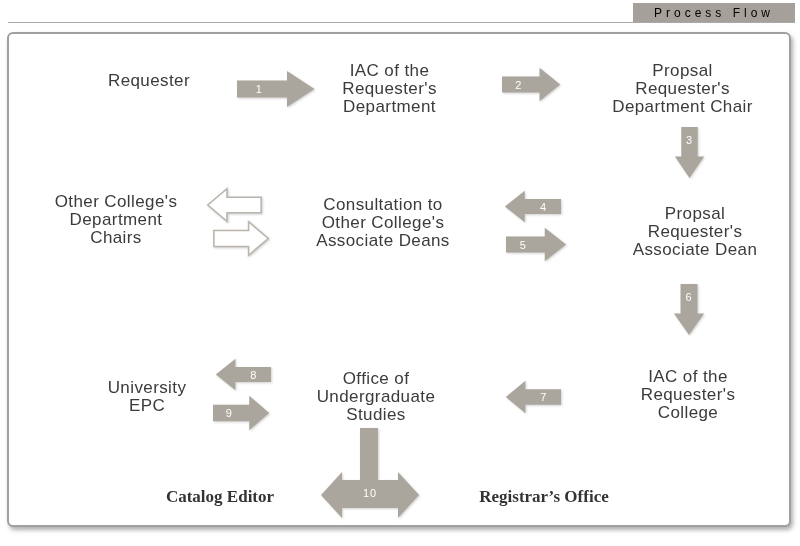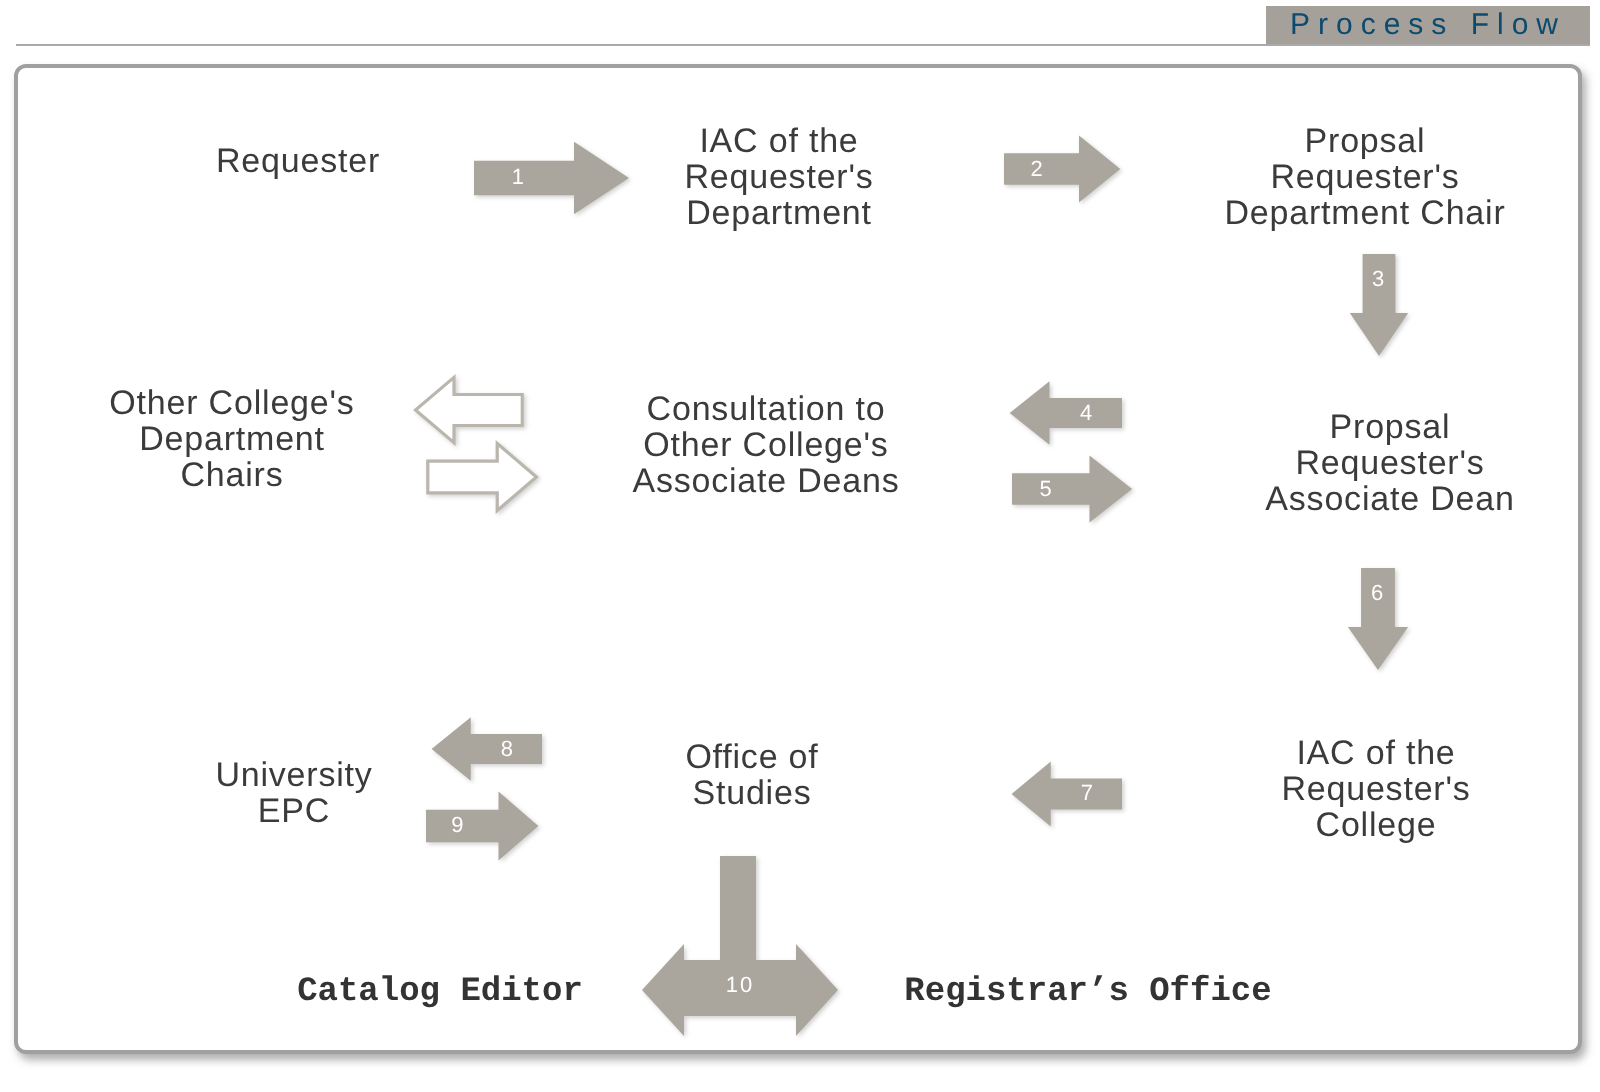--- a/index.html
+++ b/index.html
@@ -5,27 +5,27 @@
   :root{
     --arrow_fill:#aba69d; --arrow_outline:#bab6ae; --bar_bg:#a5a099;
     --text:#3b3b3b; --mono_text:#333333; --frame_border:#a0a0a0; --number_text:#ffffff;
   }
   html,body{margin:0;padding:0;background:#ffffff;}
   .page{position:relative;width:800px;height:546px;background:#fff;overflow:hidden;
         font-family:"Liberation Sans",sans-serif;}
   .top-rule{position:absolute;left:8px;top:22px;width:787px;height:1px;background:#a9a9a9;}
   .title-bar{position:absolute;left:633px;top:3px;width:162px;height:19px;background:var(--bar_bg);
         display:flex;align-items:center;justify-content:center;}
-  .title-bar span{color:#0c4a6e;font-size:15px;letter-spacing:4px;white-space:nowrap;}
+  .title-bar span{color:#000000;font-size:12px;letter-spacing:4px;white-space:nowrap;}
   .frame{position:absolute;left:7px;top:32px;width:780px;height:491px;background:#fff;
         border:2px solid var(--frame_border);border-radius:6px;
         box-shadow:2px 3px 4px rgba(110,110,110,.55);}
   .node{position:absolute;text-align:center;color:var(--text);font-size:17px;line-height:18px;
         letter-spacing:.4px;white-space:nowrap;}
-  .mono-label{position:absolute;text-align:center;font-family:Liberation Mono, monospace;
+  .mono-label{position:absolute;text-align:center;font-family:Liberation Serif, serif;
         font-size:17px;font-weight:700;color:var(--mono_text);white-space:nowrap;}
   .arrow{position:absolute;}
   .arrow svg{display:block;width:100%;height:100%;filter:drop-shadow(1px 1.5px 1px rgba(0,0,0,.18));}
   .arrow.filled polygon{fill:var(--arrow_fill);}
   .arrow.hollow polygon{fill:#ffffff;stroke:var(--arrow_outline);stroke-width:1.8;}
   .num{position:absolute;transform:translate(-50%,-50%);color:var(--number_text);
         font-size:11px;letter-spacing:1px;}
   .num.r{left:28%;top:50%;}
   .num.l{left:70%;top:50%;}
   .num.d{left:50%;top:24%;}
@@ -140,20 +140,21 @@
 
   <div class="arrow filled" style="left:504px;top:379px;width:57px;height:36px;">
     <svg viewBox="0 0 64 42" preserveAspectRatio="none">
         <polygon points="64,12 24,12 24,2 2,21 24,40 24,30 64,30"></polygon>
       </svg>
     <span class="num l">7</span>
   </div>
 
   <div class="node" style="left:291px;top:370px;width:170px;">
     <div>Office of</div>
+    <div>Undergraduate</div>
     <div>Studies</div>
   </div>
 
   <div class="arrow filled" style="left:214px;top:357px;width:57px;height:35px;">
     <svg viewBox="0 0 64 42" preserveAspectRatio="none">
         <polygon points="64,12 24,12 24,2 2,21 24,40 24,30 64,30"></polygon>
       </svg>
     <span class="num l">8</span>
   </div>
 

